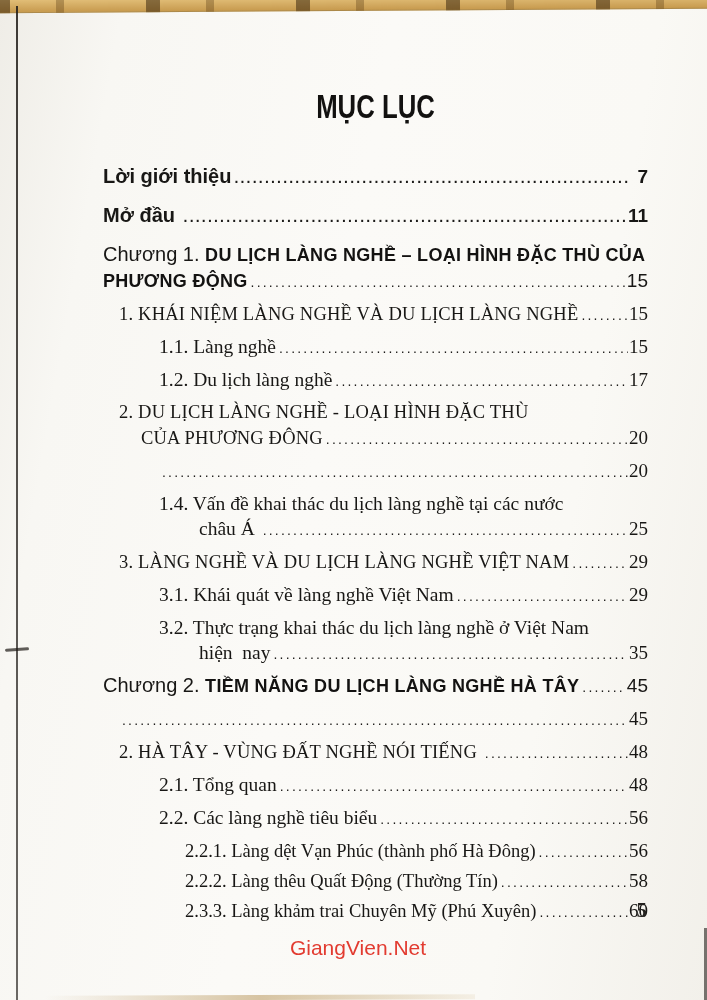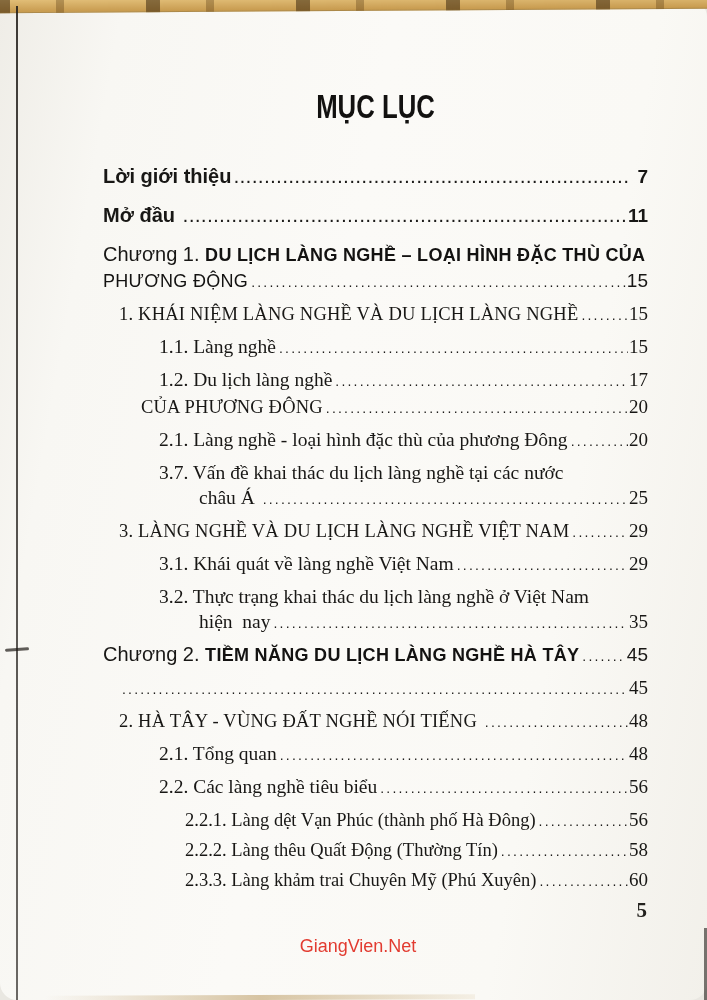--- a/index.html
+++ b/index.html
@@ -4,21 +4,20 @@
 <style>
   html,body{margin:0;padding:0;}
   body{
     width:707px;height:1000px;position:relative;overflow:hidden;
     background:#e9e7e1;
     font-family:"Liberation Sans",sans-serif;
   }
   .page{
     position:absolute;inset:0;
     background:linear-gradient(100deg,#efede7 0%,#f8f7f3 14%,#fbfaf7 45%,#faf9f5 75%,#f2f0ea 100%);
-    border-radius:17px;
   }
   
   .top-edge{
     position:absolute;top:-3px;left:-4px;right:-4px;height:13px;
     background:
       repeating-linear-gradient(90deg, rgba(60,40,15,.55) 0 14px, rgba(60,40,15,0) 14px 60px, rgba(90,60,20,.35) 60px 68px, rgba(60,40,15,0) 68px 150px),
       linear-gradient(#e3c07a,#c79a4e);
     transform:rotate(-0.35deg);
     border-bottom:1px solid rgba(120,85,30,.5);
   }
@@ -61,21 +60,21 @@
   .row .pg{white-space:nowrap;font-size:19px;min-width:18px;text-align:right;}
   
   .row.plain{margin-bottom:12px;font-weight:bold;}
   .row.plain .label{font-family:"Liberation Sans",sans-serif;font-size:20px;}
   .row.plain .pg{font-family:"Liberation Sans",sans-serif;}
   .row.chapter{}
   .row.chapter .prefix{font-family:"Liberation Sans",sans-serif;font-size:20px;white-space:pre;}
   .row.chapter .label{font-family:"Liberation Sans",sans-serif;font-weight:bold;font-size:18px;letter-spacing:.3px;color:#131211;}
   .row.chapter .pg{font-family:"Liberation Sans",sans-serif;}
   .row.chapter-cont{margin-top:-6px;}
-  .row.chapter-cont .label{font-family:"Liberation Sans",sans-serif;font-weight:normal;font-size:18px;letter-spacing:.3px;color:#131211;}
+  .row.chapter-cont .label{font-family:"Liberation Sans",sans-serif;font-weight:bold;font-size:18px;letter-spacing:.3px;color:#131211;}
   .row.chapter-cont .pg{font-family:"Liberation Sans",sans-serif;}
   .row.section{padding-left:16px;}
   .row.section .label{font-family:"Liberation Serif",serif;font-size:18.5px;letter-spacing:.2px;}
   .row.section .pg{font-family:"Liberation Serif",serif;}
   .row.section-cont{padding-left:38px;margin-top:-6px;}
   .row.section-cont .label{font-family:"Liberation Serif",serif;font-size:18.5px;letter-spacing:.2px;text-align:center;}
   .row.section-cont .pg{font-family:"Liberation Serif",serif;}
   .row.sub{padding-left:56px;}
   .row.sub .label{font-family:"Liberation Serif",serif;font-size:19.5px;}
   .row.sub .pg{font-family:"Liberation Serif",serif;}
@@ -85,21 +84,21 @@
   .row.subsub{padding-left:82px;margin-bottom:3px;}
   .row.subsub .label{font-family:"Liberation Serif",serif;font-size:18.5px;}
   .row.subsub .pg{font-family:"Liberation Serif",serif;}
   
   .page-number{
     position:absolute;top:898px;right:60px;
     font-family:"Liberation Serif",serif;font-size:21px;font-weight:bold;color:#23211e;
   }
   .watermark{
     position:absolute;top:936px;left:0;right:0;text-align:center;
-    font-family:"Liberation Sans",sans-serif;font-size:18px;color:#e23b30;padding-left:9px;
+    font-family:"Liberation Sans",sans-serif;font-size:21px;color:#e23b30;padding-left:9px;
   }
 </style>
 </head>
 <body>
 
 <div class="page">
   <div class="top-edge"></div>
   <div class="left-line"></div>
   <div class="left-tick"></div>
 
@@ -133,32 +132,34 @@
         <div class="row sub">
           <span class="label">1.1. Làng nghề</span>
           <span class="dots">....................................................................................................................................................................................</span>
           <span class="pg">15</span>
         </div>
         <div class="row sub">
           <span class="label">1.2. Du lịch làng nghề</span>
           <span class="dots">....................................................................................................................................................................................</span>
           <span class="pg">17</span>
         </div>
+        <div class="row section">
+          <span class="label">2. DU LỊCH LÀNG NGHỀ - LOẠI HÌNH ĐẶC THÙ</span>
+        </div>
         <div class="row section-cont">
           <span class="label">CỦA PHƯƠNG ĐÔNG</span>
           <span class="dots">....................................................................................................................................................................................</span>
           <span class="pg">20</span>
         </div>
         <div class="row sub">
-          <span class="label">2.1. Làng nghề - loại hình đặc thù của phương Đông</span>
           <span class="dots">....................................................................................................................................................................................</span>
           <span class="pg">20</span>
         </div>
         <div class="row sub">
-          <span class="label">3.7. Vấn đề khai thác du lịch làng nghề tại các nước</span>
+          <span class="label">1.4. Vấn đề khai thác du lịch làng nghề tại các nước</span>
         </div>
         <div class="row sub-cont">
           <span class="label">châu Á </span>
           <span class="dots">....................................................................................................................................................................................</span>
           <span class="pg">25</span>
         </div>
         <div class="row section">
           <span class="label">3. LÀNG NGHỀ VÀ DU LỊCH LÀNG NGHỀ VIỆT NAM</span>
           <span class="dots">....................................................................................................................................................................................</span>
           <span class="pg">29</span>

